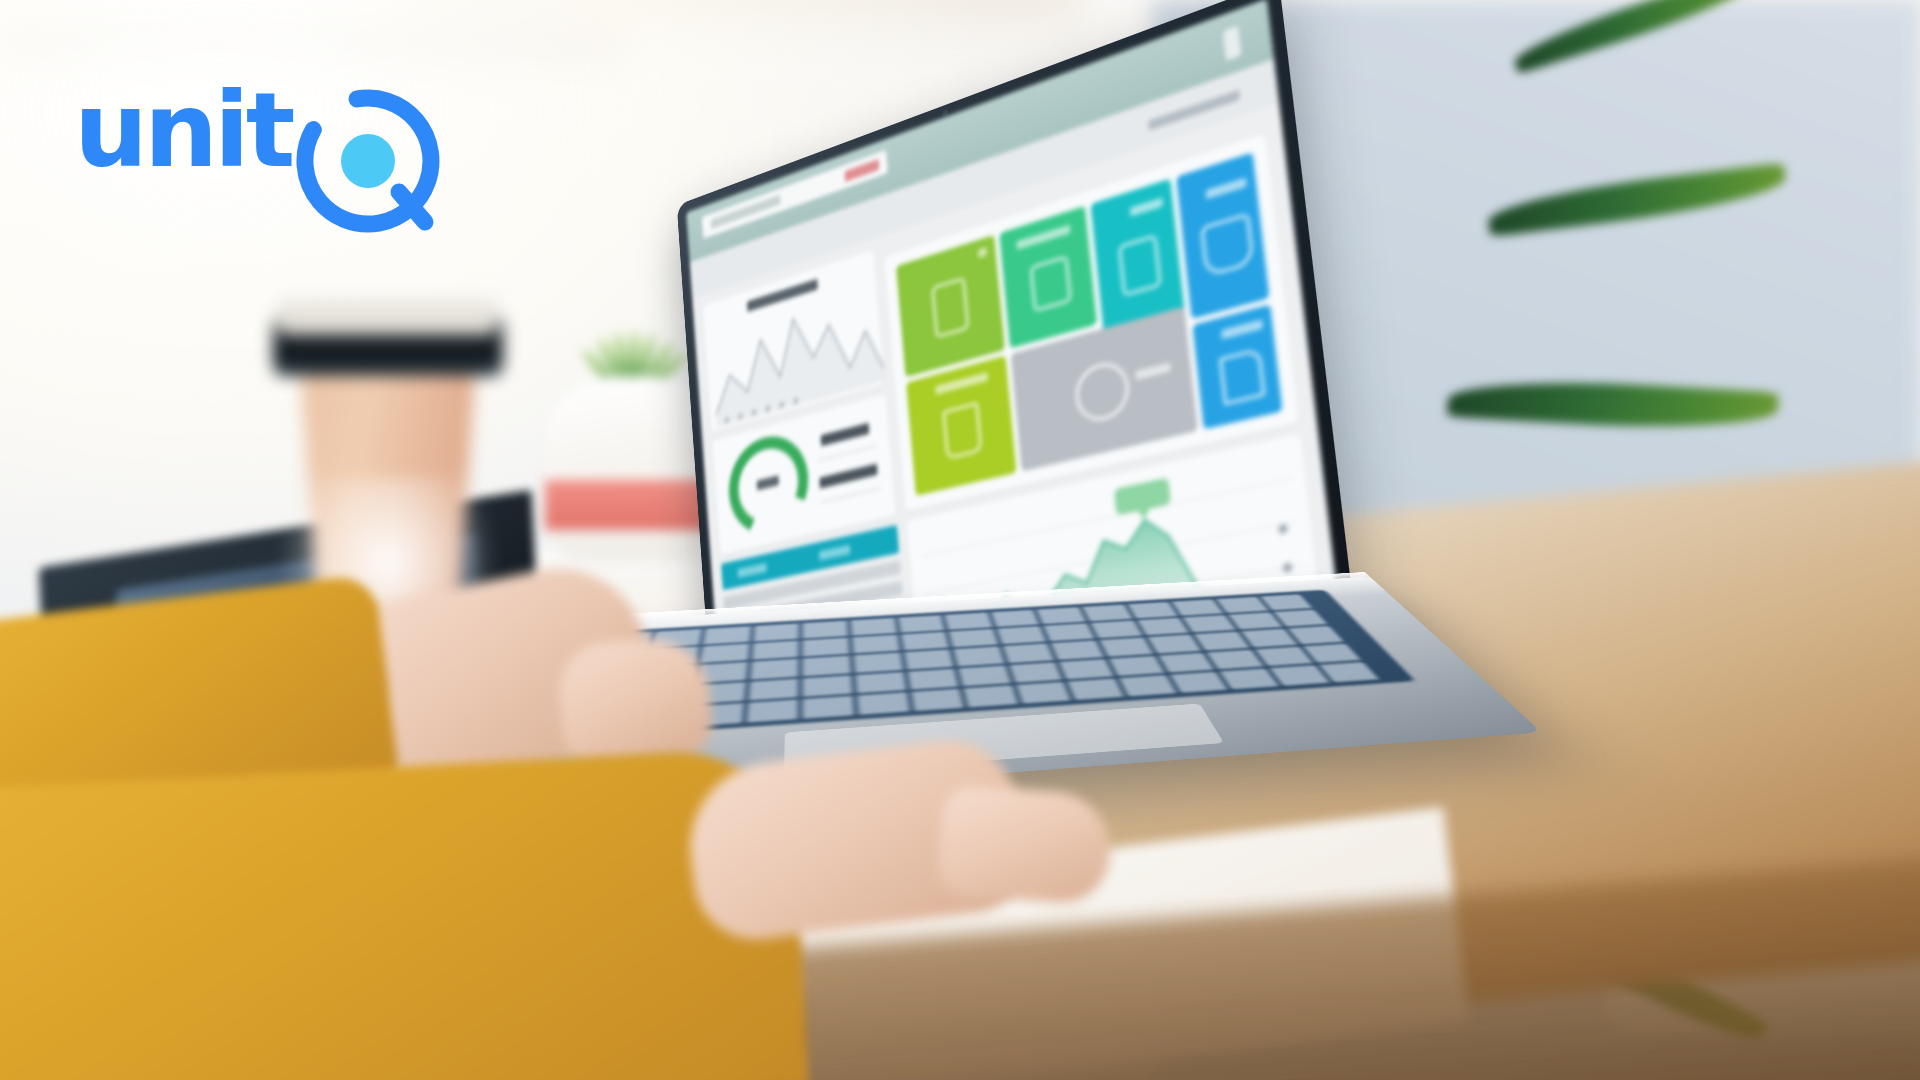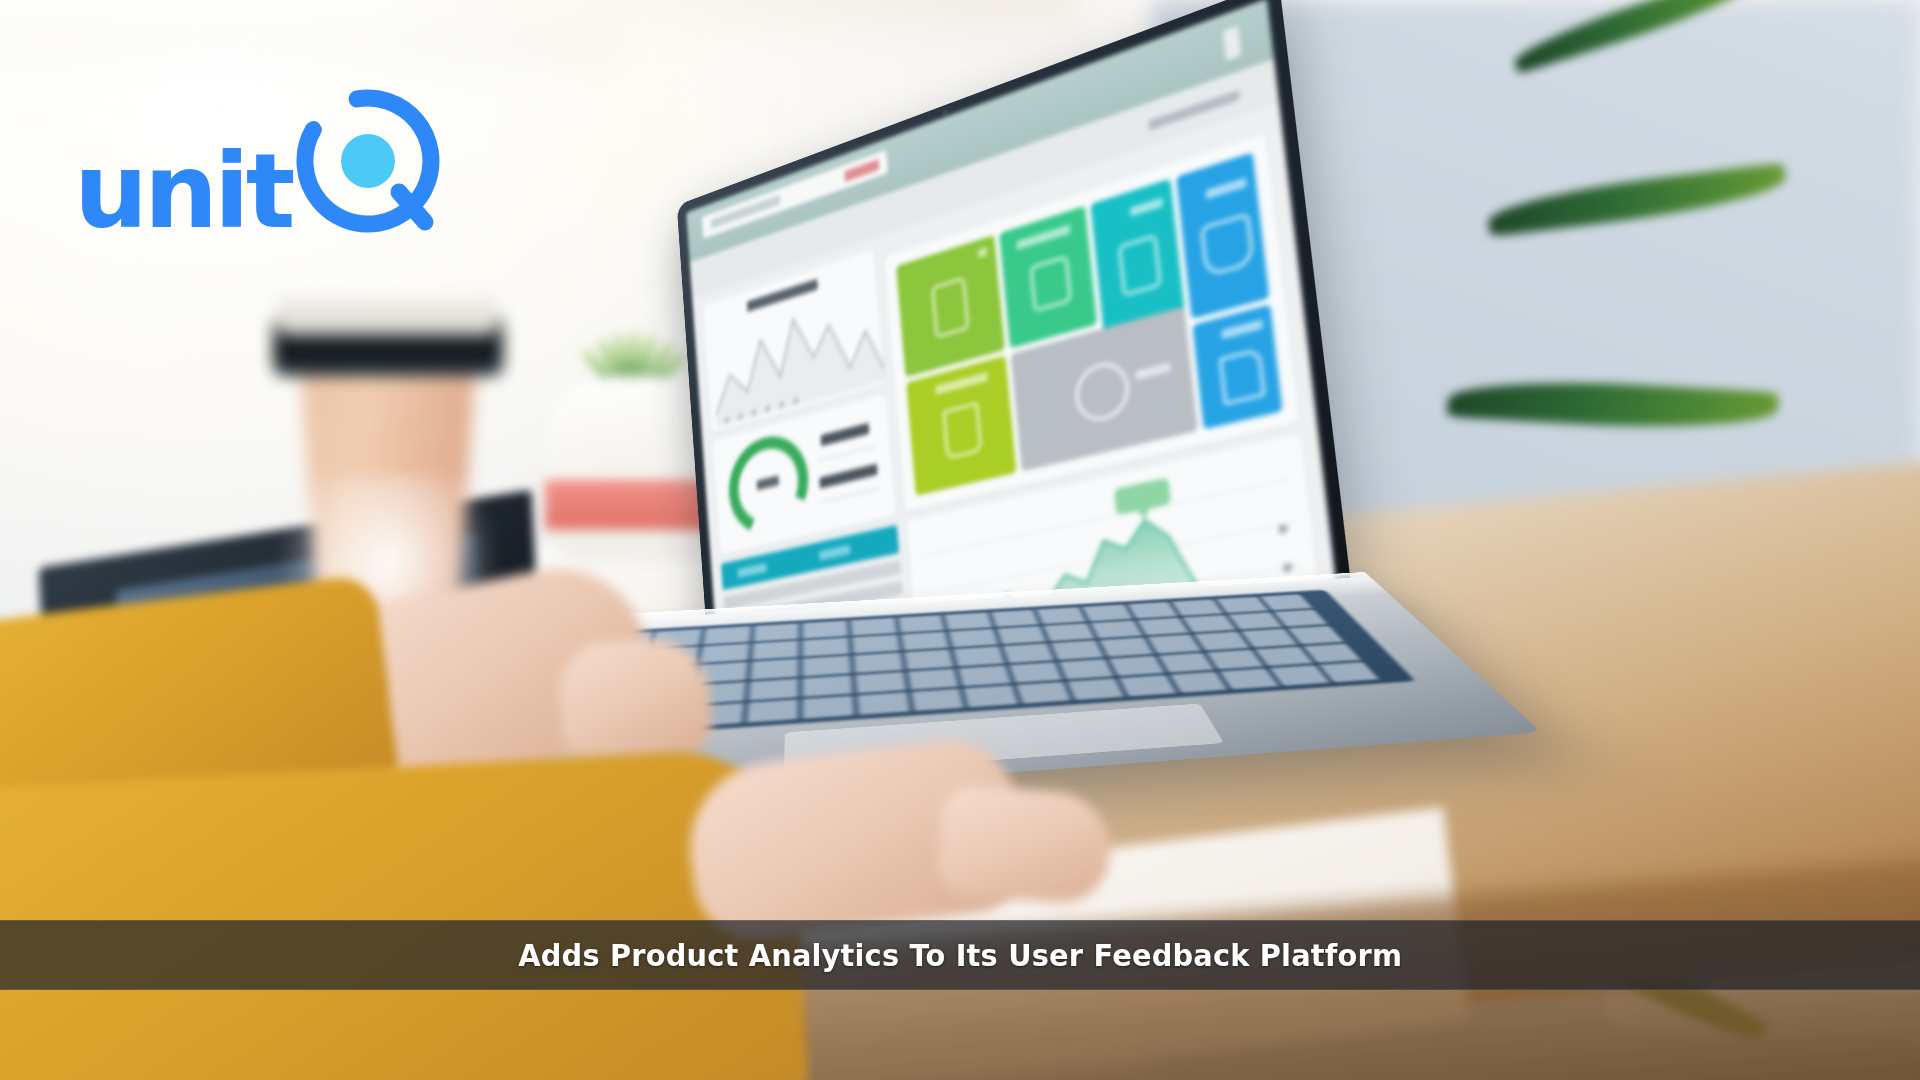--- a/index.html
+++ b/index.html
@@ -288,21 +288,21 @@
     background: linear-gradient(150deg,#f0b52c 0%,#e3a41f 40%,#c9881a 100%);
     filter: blur(5px);
   }
   .sleeve-rib {
     position:absolute; background: repeating-linear-gradient(96deg, rgba(255,255,255,.18) 0 3px, rgba(0,0,0,.06) 3px 9px);
   }
 
   
   .logo {
     position:absolute; left:74px; top:88px;
-    display:flex; align-items:flex-end; gap:10px;
+    display:flex; align-items:flex-start; gap:10px;
     z-index:30;
   }
   .logo-word {
     font-family: "DejaVu Sans", sans-serif;
     font-weight:700;
     font-size:104px;
     line-height:0.82;
     color:#2f88f7;
     letter-spacing:-4px;
   }
@@ -600,17 +600,14 @@
     <div class="logo-word">unit</div>
     <div class="logo-mark">
       <svg viewBox="0 0 146 146" width="146" height="146">
         <path d="M73 10 A63 63 0 1 1 72.9 10" fill="none" stroke="#2f88f7" stroke-width="17" stroke-linecap="round" transform="rotate(-10 73 73)" stroke-dasharray="340 60"></path>
         <path d="M104 104 L130 134" stroke="#2f88f7" stroke-width="17" stroke-linecap="round" fill="none"></path>
         <circle cx="73" cy="73" r="27" fill="#4cc9f5"></circle>
       </svg>
     </div>
   </div>
 
-  <div class="caption-bar">
-    <div class="caption-text">Adds Product Analytics To Its User Feedback Platform</div>
-  </div>
 
 </div>
 
 </body></html>

